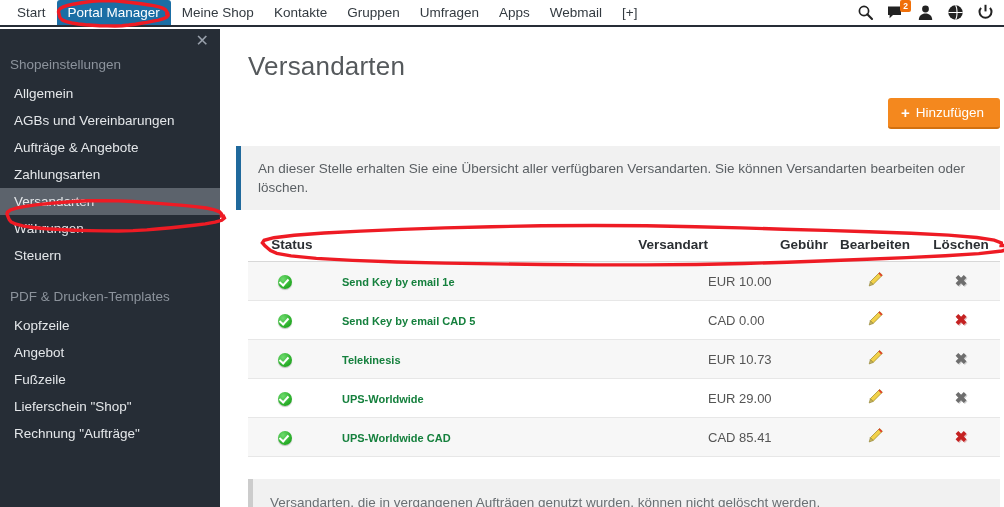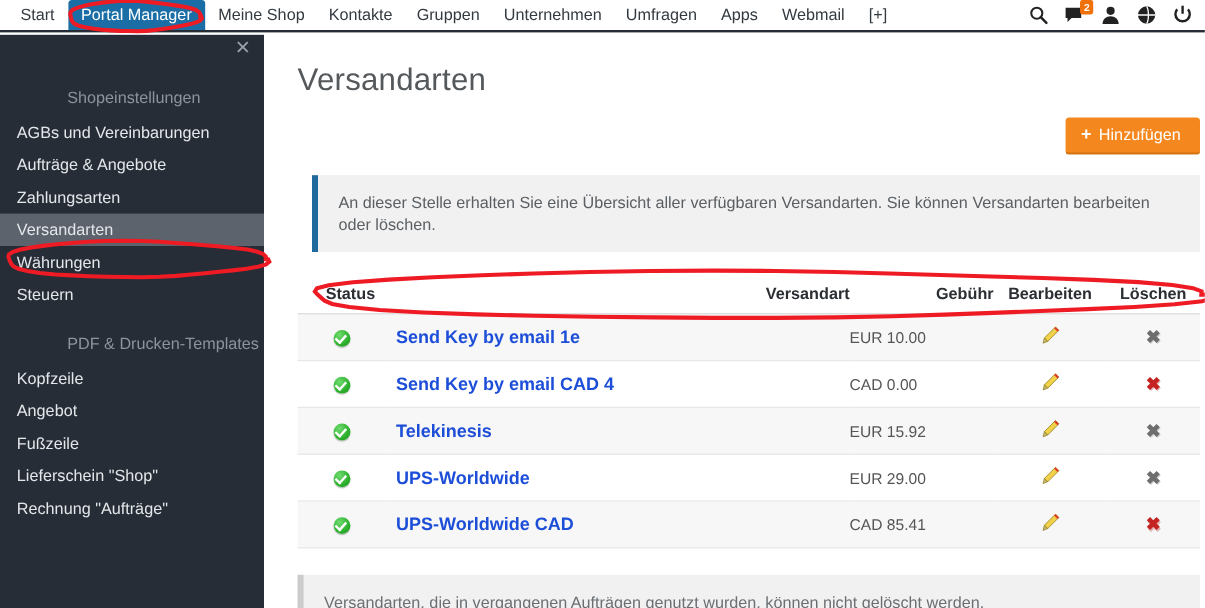--- a/index.html
+++ b/index.html
@@ -50,22 +50,21 @@
     width: 220px; height: 478px;
     background: #262d36;
   }
   #sidebar-close {
     position: absolute; right: 11px; top: 4px;
     color: #98a0ab; font-size: 16px; line-height: 16px;
     cursor: pointer; font-family: "Liberation Sans", sans-serif;
   }
   .side-head {
     color: #8c939c; font-size: 13.5px;
-    padding: 45px 0 8px 10px;
-    margin-left: 46px;
+    padding: 28px 0 8px 10px;
   }
   .side-head.second { padding-top: 20px; }
   .side-item {
     color: #e4e7ea; font-size: 13.5px;
     padding: 6px 10px 6px 14px;
     cursor: pointer; white-space: nowrap;
   }
   .side-item.active { background: #5b6views; }
   .side-item.active { background: #5c636c; }
 
@@ -83,21 +82,21 @@
   #add-btn {
     background: #f4881e; color: #ffffff;
     border: none; border-bottom: 2px solid #d2700f;
     font-size: 13.5px; font-family: "Liberation Sans", sans-serif;
     padding: 7px 16px 7px 13px; border-radius: 3px;
     cursor: pointer; display: inline-flex; align-items: center; gap: 6px;
   }
   #add-btn .plus { font-size: 15px; font-weight: bold; line-height: 13px; }
 
   #infobox {
-    margin: 17px 4px 0 40px;
+    margin: 17px 4px 0 16px;
     background: #f1f1f1;
     border-left: 5px solid #20699c;
     padding: 13px 16px 13px 17px;
     color: #5a5f63; font-size: 13.5px; line-height: 19px;
   }
 
   
   #table { margin: 19px 4px 0 28px; width: 752px; border-collapse: collapse; }
   #table th {
     font-size: 13.5px; color: #2b2f33; font-weight: bold;
@@ -112,22 +111,22 @@
   #table tbody tr:nth-child(even) { background: #ffffff; }
   .c-status { width: 74px; text-align: center !important; }
   .c-name   { }
   .c-fee    { width: 120px; text-align: left; }
   .c-edit   { width: 94px; text-align: center !important; }
   .c-del    { width: 78px; text-align: center !important; }
   th.c-status { text-align: right; padding-left: 14px !important; }
   th.c-name { padding-left: 8px !important; }
   th.c-edit, th.c-del { text-align: center !important; }
   td.c-name a {
-    color: #1d4ed8; font-weight: bold; font-size: 15px;
-    text-decoration: none; padding-left: 8px; cursor: pointer;
+    color: #15803d; font-weight: bold; font-size: 11px;
+    text-decoration: none; padding-left: 8px; cursor: pointer; margin-left: 12px;
   }
   .check {
     display: inline-block; width: 14px; height: 14px;
     border-radius: 50%;
     background: radial-gradient(circle at 35% 30%, #6edb6e 0%, #2db02d 60%, #149414 100%);
     position: relative; vertical-align: middle;
     box-shadow: 0 1px 1px rgba(0,0,0,0.25);
   }
   .check::after {
     content: ""; position: absolute;
@@ -159,21 +158,20 @@
 </head>
 <body>
 
 <div id="topnav">
   <div class="nav-items" id="nav-items">
       <div class="nav-item">Start</div>
       <div class="nav-item active">Portal Manager</div>
       <div class="nav-item">Meine Shop</div>
       <div class="nav-item">Kontakte</div>
       <div class="nav-item">Gruppen</div>
-      <div class="nav-item">Unternehmen</div>
       <div class="nav-item">Umfragen</div>
       <div class="nav-item">Apps</div>
       <div class="nav-item">Webmail</div>
       <div class="nav-item">[+]</div>
     </div>
   <div class="nav-right">
     <span class="nav-ico">
       <svg width="17" height="17" viewBox="0 0 17 17">
           <circle cx="7" cy="7" r="4.6" fill="none" stroke="#222" stroke-width="1.7"></circle>
           <line x1="10.3" y1="10.3" x2="15" y2="15" stroke="#222" stroke-width="2.1" stroke-linecap="round"></line>
@@ -203,20 +201,21 @@
           <line x1="8.5" y1="0.8" x2="8.5" y2="7.4" stroke="#222" stroke-width="2"></line>
         </svg>
     </span>
   </div>
 </div>
 
 <div id="sidebar">
   <div id="sidebar-close">✕</div>
   <div id="sidebar-body">
       <div class="side-head">Shopeinstellungen</div>
+      <div class="side-item">Allgemein</div>
       <div class="side-item">AGBs und Vereinbarungen</div>
       <div class="side-item">Aufträge &amp; Angebote</div>
       <div class="side-item">Zahlungsarten</div>
       <div class="side-item active">Versandarten</div>
       <div class="side-item">Währungen</div>
       <div class="side-item">Steuern</div>
       <div class="side-head second">PDF &amp; Drucken-Templates</div>
       <div class="side-item">Kopfzeile</div>
       <div class="side-item">Angebot</div>
       <div class="side-item">Fußzeile</div>
@@ -254,33 +253,33 @@
           <td class="c-fee">EUR 10.00</td>
           <td class="c-edit"><span class="pencil"><svg width="17" height="17" viewBox="0 0 17 17">
                 <polygon points="12.6,1.4 15.4,4.2 6.1,13.5 3.3,10.7" fill="#f2d14a" stroke="#9a8520" stroke-width="0.7"></polygon>
                 <polygon points="12.6,1.4 15.4,4.2 14.2,5.4 11.4,2.6" fill="#e23b2e"></polygon>
                 <polygon points="3.3,10.7 6.1,13.5 2.2,15.0" fill="#c9b75f" stroke="#8d7d2f" stroke-width="0.6"></polygon>
               </svg></span></td>
           <td class="c-del"><span class="xmark gray">✖</span></td>
         </tr>
         <tr>
           <td class="c-status"><span class="check"></span></td>
-          <td class="c-name"><a>Send Key by email CAD 4</a></td>
+          <td class="c-name"><a>Send Key by email CAD 5</a></td>
           <td class="c-fee">CAD 0.00</td>
           <td class="c-edit"><span class="pencil"><svg width="17" height="17" viewBox="0 0 17 17">
                 <polygon points="12.6,1.4 15.4,4.2 6.1,13.5 3.3,10.7" fill="#f2d14a" stroke="#9a8520" stroke-width="0.7"></polygon>
                 <polygon points="12.6,1.4 15.4,4.2 14.2,5.4 11.4,2.6" fill="#e23b2e"></polygon>
                 <polygon points="3.3,10.7 6.1,13.5 2.2,15.0" fill="#c9b75f" stroke="#8d7d2f" stroke-width="0.6"></polygon>
               </svg></span></td>
           <td class="c-del"><span class="xmark red">✖</span></td>
         </tr>
         <tr>
           <td class="c-status"><span class="check"></span></td>
           <td class="c-name"><a>Telekinesis</a></td>
-          <td class="c-fee">EUR 15.92</td>
+          <td class="c-fee">EUR 10.73</td>
           <td class="c-edit"><span class="pencil"><svg width="17" height="17" viewBox="0 0 17 17">
                 <polygon points="12.6,1.4 15.4,4.2 6.1,13.5 3.3,10.7" fill="#f2d14a" stroke="#9a8520" stroke-width="0.7"></polygon>
                 <polygon points="12.6,1.4 15.4,4.2 14.2,5.4 11.4,2.6" fill="#e23b2e"></polygon>
                 <polygon points="3.3,10.7 6.1,13.5 2.2,15.0" fill="#c9b75f" stroke="#8d7d2f" stroke-width="0.6"></polygon>
               </svg></span></td>
           <td class="c-del"><span class="xmark gray">✖</span></td>
         </tr>
         <tr>
           <td class="c-status"><span class="check"></span></td>
           <td class="c-name"><a>UPS-Worldwide</a></td>

